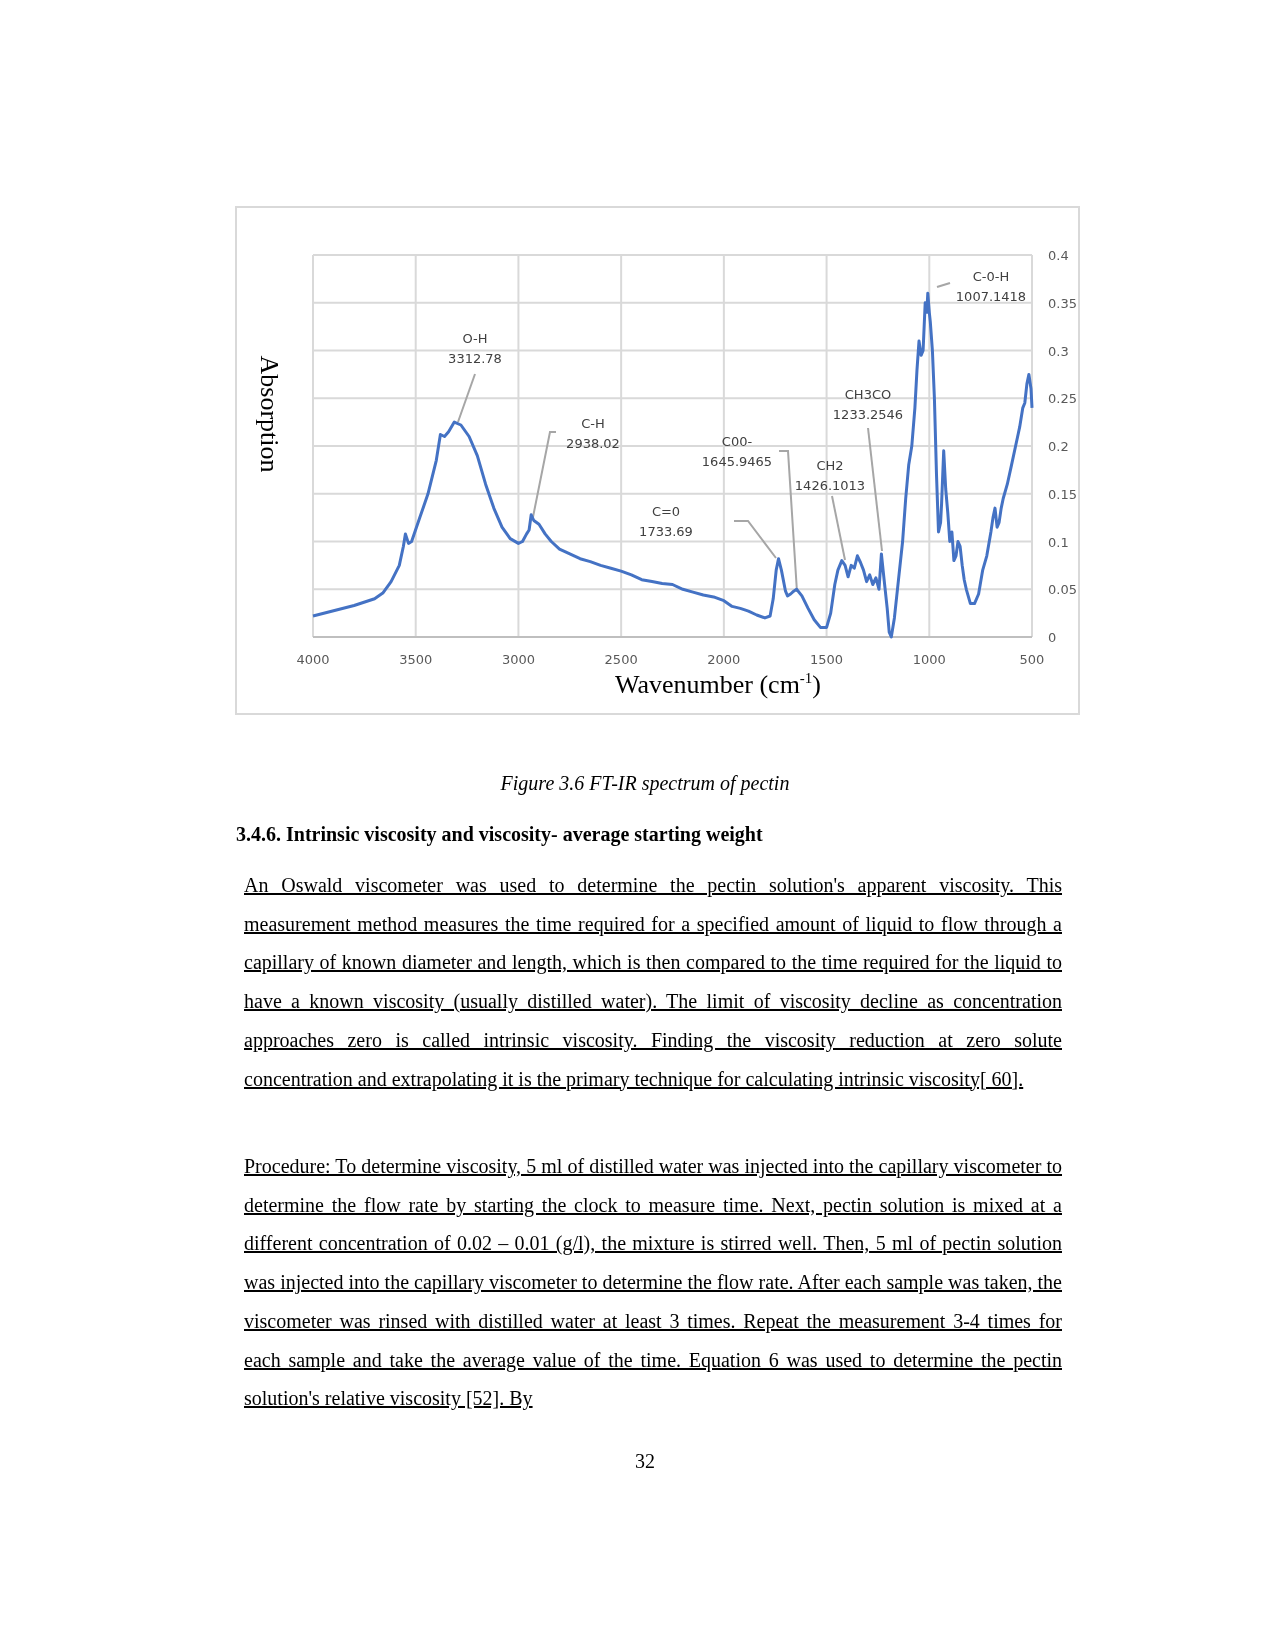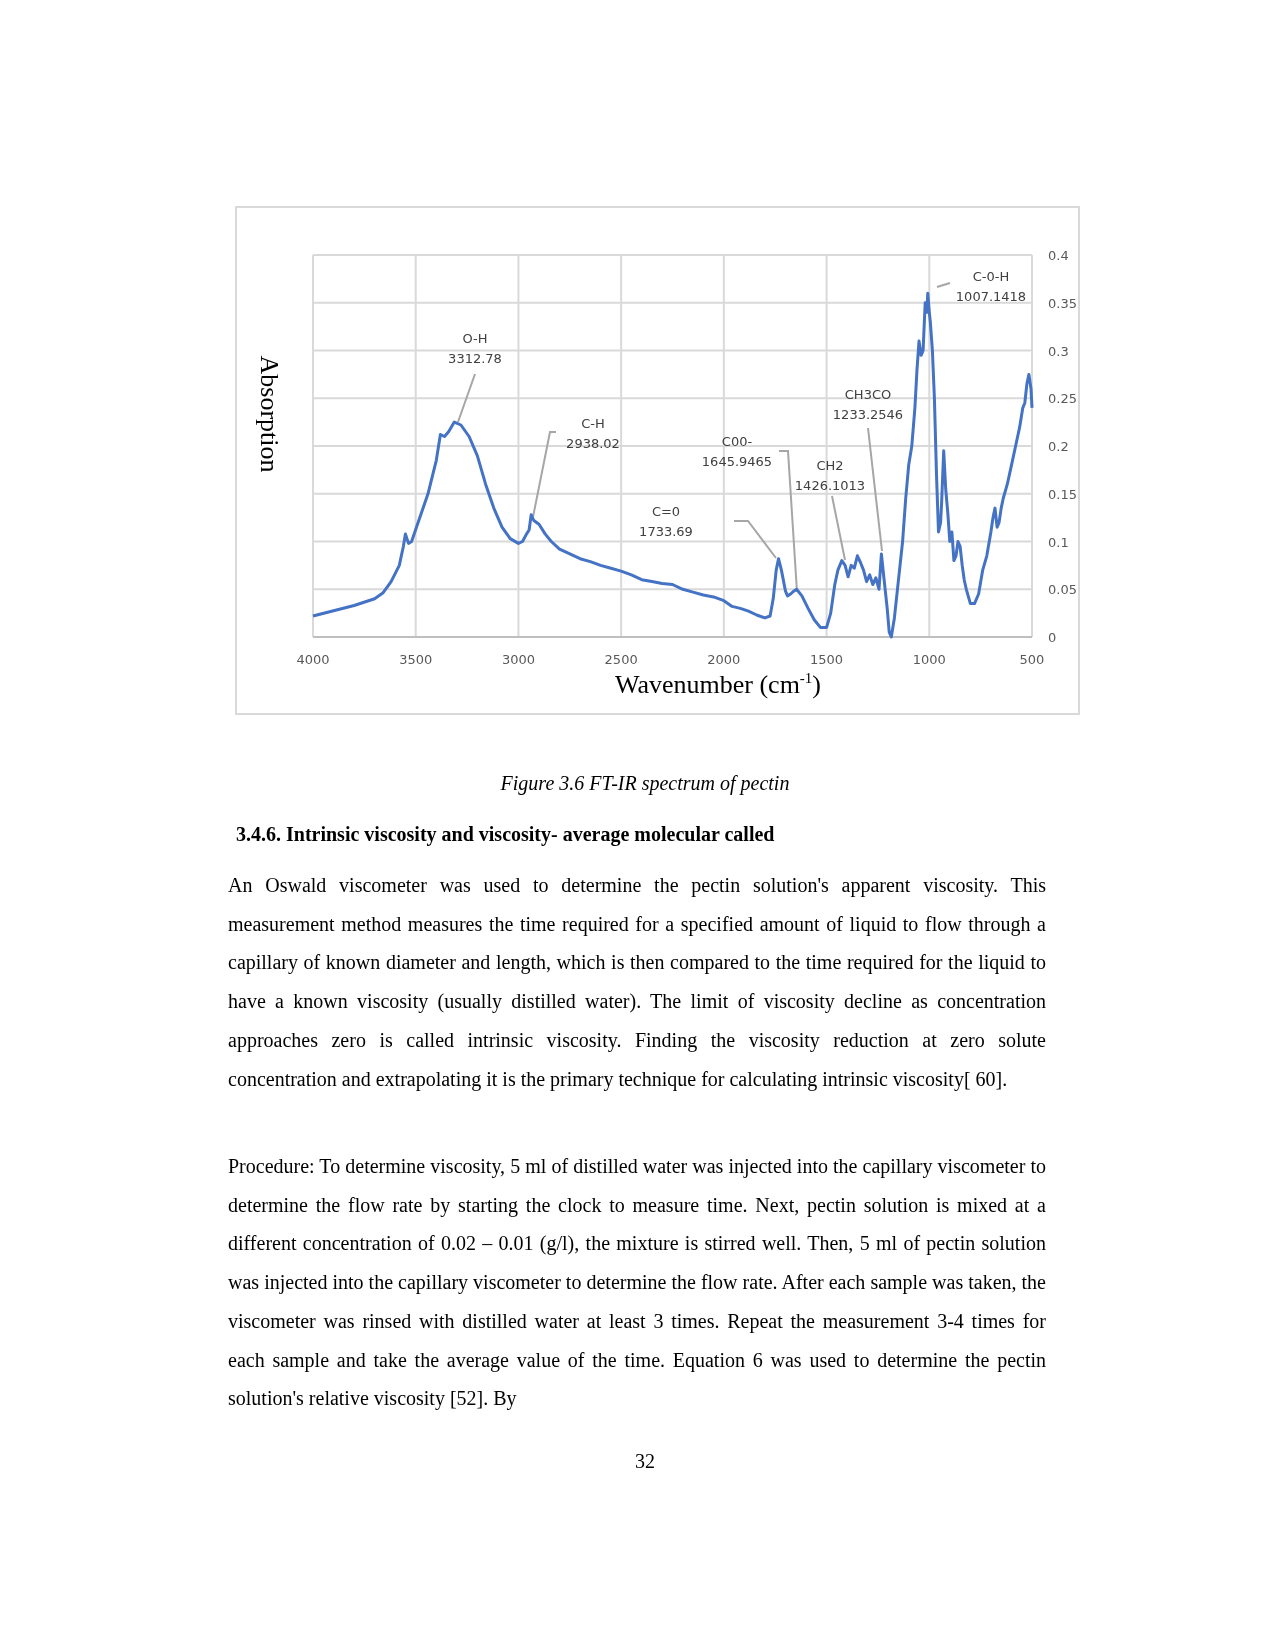--- a/index.html
+++ b/index.html
@@ -1,21 +1,21 @@
 <!DOCTYPE html>
 <html><head>
 <meta charset="utf-8">
 <style>
   html, body { margin: 0; padding: 0; background: #ffffff; }
   body { width: 1275px; height: 1650px; position: relative; overflow: hidden; font-family: "Liberation Serif", serif; color: #000; }
   .chart-frame { position: absolute; left: 235px; top: 206px; width: 845px; height: 509px; border: 2px solid #d9d9d9; box-sizing: border-box; background: #fff; }
   .chart-svg { position: absolute; left: 235px; top: 206px; }
   .caption { position: absolute; top: 772px; left: 0; width: 1290px; text-align: center; font-style: italic; font-size: 20px; }
   .heading { position: absolute; top: 823px; left: 236px; font-weight: bold; font-size: 20px; }
-  .para { position: absolute; left: 228px; width: 818px; font-size: 20px; line-height: 38.7px; text-align: justify; }
+  .para { position: absolute; left: 244px; width: 818px; font-size: 20px; line-height: 38.7px; text-align: justify; text-decoration: underline; }
   .p1 { top: 866px; }
   .p2 { top: 1147px; }
   .page-num { position: absolute; top: 1450px; left: 0; width: 1290px; text-align: center; font-size: 20px; }
   .tick { font-family: "DejaVu Sans", sans-serif; font-size: 13px; fill: #595959; }
   .ann { font-family: "DejaVu Sans", sans-serif; font-size: 13px; fill: #404040; }
   .axis-title { font-family: "Liberation Serif", serif; font-size: 26px; fill: #000; }
 </style>
 </head>
 <body>
 
@@ -85,16 +85,16 @@
       <text x="633" y="193" text-anchor="middle" class="ann">CH3CO</text>
       <text x="633" y="213" text-anchor="middle" class="ann">1233.2546</text>
       <text x="756" y="75" text-anchor="middle" class="ann">C-0-H</text>
       <text x="756" y="95" text-anchor="middle" class="ann">1007.1418</text>
     </g>
   <text class="axis-title" transform="translate(26,208) rotate(90)" text-anchor="middle">Absorption</text>
   <text class="axis-title" x="483" y="487" text-anchor="middle"><tspan>Wavenumber (cm</tspan><tspan dy="-10" font-size="15">-1</tspan><tspan dy="10">)</tspan></text>
 </svg>
 
 <div class="caption">Figure 3.6 FT-IR spectrum of pectin</div>
-<div class="heading">3.4.6. Intrinsic viscosity and viscosity- average molecular called</div>
+<div class="heading">3.4.6. Intrinsic viscosity and viscosity- average starting weight</div>
 <div class="para p1">An Oswald viscometer was used to determine the pectin solution's apparent viscosity. This measurement method measures the time required for a specified amount of liquid to flow through a capillary of known diameter and length, which is then compared to the time required for the liquid to have a known viscosity (usually distilled water). The limit of viscosity decline as concentration approaches zero is called intrinsic viscosity. Finding the viscosity reduction at zero solute concentration and extrapolating it is the primary technique for calculating intrinsic viscosity[ 60].</div>
 <div class="para p2">Procedure: To determine viscosity, 5 ml of distilled water was injected into the capillary viscometer to determine the flow rate by starting the clock to measure time. Next, pectin solution is mixed at a different concentration of 0.02 – 0.01 (g/l), the mixture is stirred well. Then, 5 ml of pectin solution was injected into the capillary viscometer to determine the flow rate. After each sample was taken, the viscometer was rinsed with distilled water at least 3 times. Repeat the measurement 3-4 times for each sample and take the average value of the time. Equation 6 was used to determine the pectin solution's relative viscosity [52]. By</div>
 <div class="page-num">32</div>
 
 </body></html>

